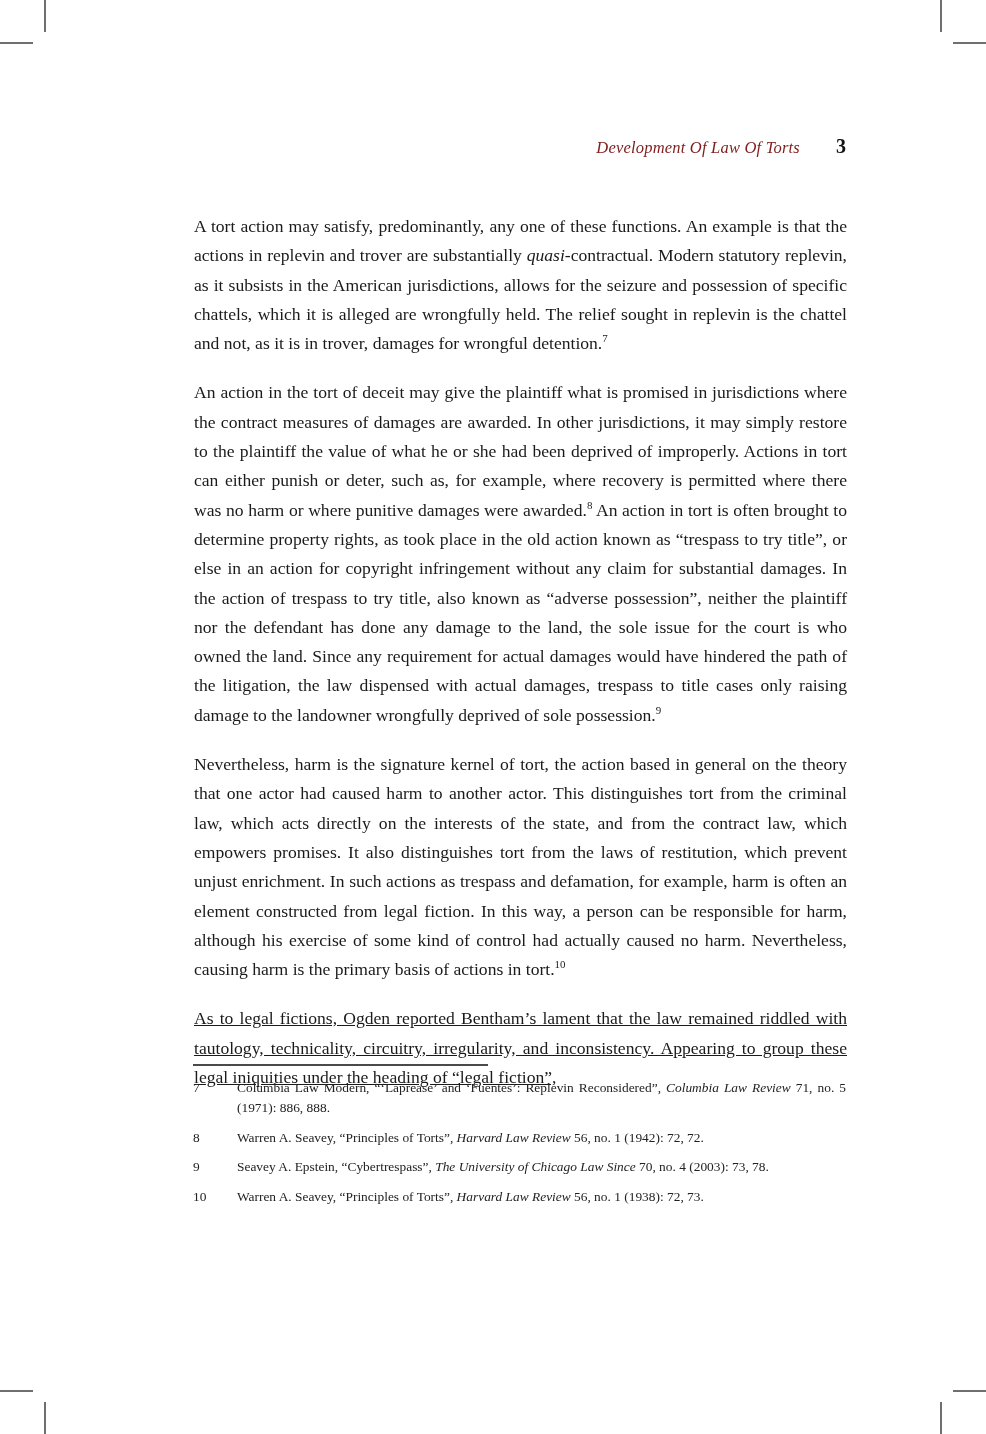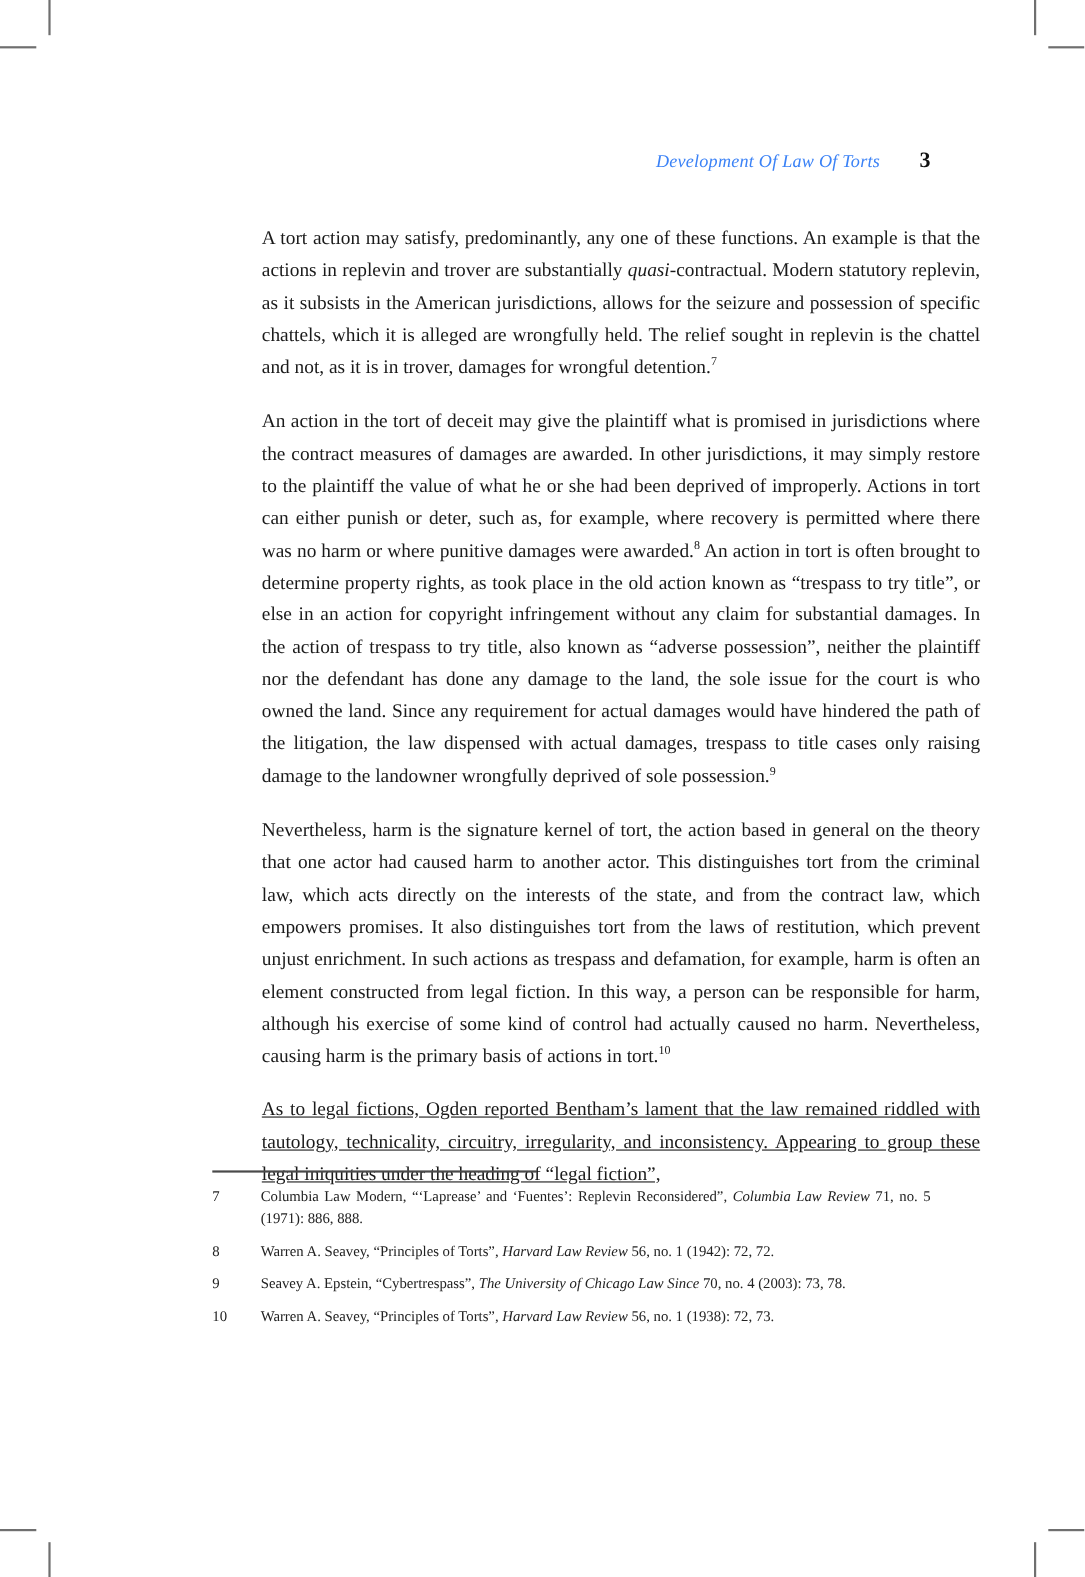--- a/index.html
+++ b/index.html
@@ -41,36 +41,35 @@
     top: 135px;
     width: 652px;
     display: flex;
     align-items: baseline;
     justify-content: flex-end;
   }
   .runhead-title {
     font-style: italic;
     font-size: 16.5px;
     letter-spacing: 0.2px;
-    color: #3b82f6;
+    color: #7f1d1d;
     margin-right: 36px;
   }
   .runhead-folio {
     font-weight: bold;
     font-size: 20px;
     color: #111111;
   }
 
   
   .textblock {
     position: absolute;
     left: 194px;
-    top: 202px;
+    top: 212px;
     width: 653px;
-    margin-left: 44px;
   }
   .para {
     font-size: 17.6px;
     line-height: 29.3px;
     text-align: justify;
     text-justify: inter-word;
     margin: 0 0 20px 0;
     hyphens: none;
   }
   .para:last-child { margin-bottom: 0; text-decoration: underline; }

